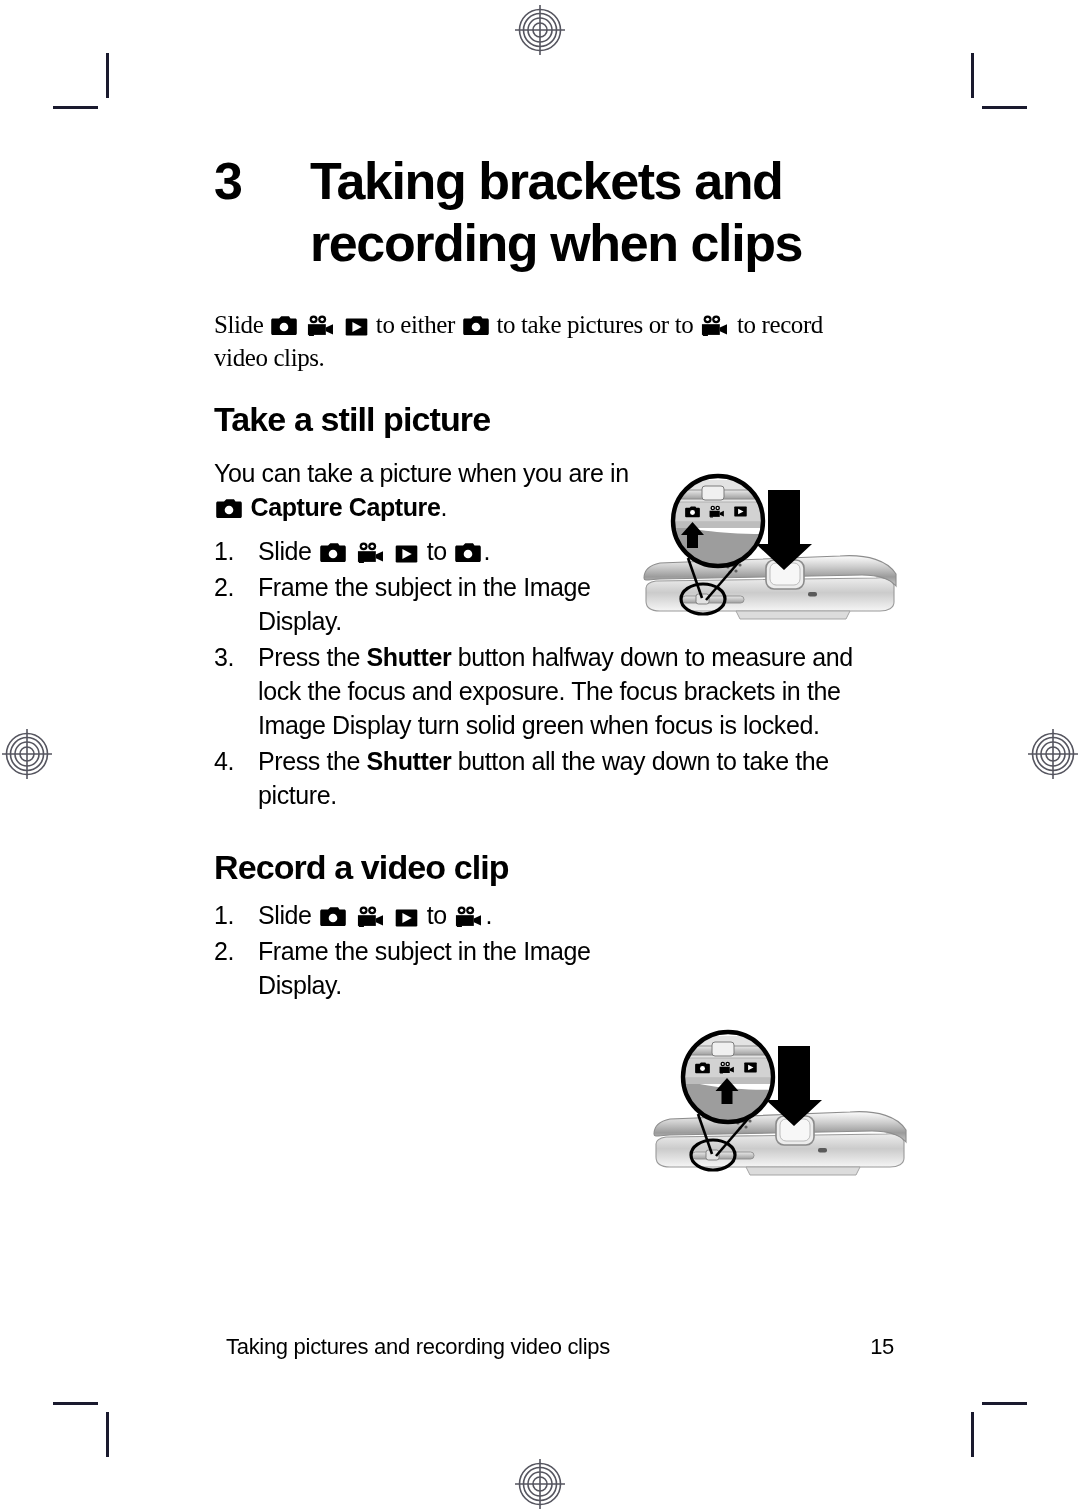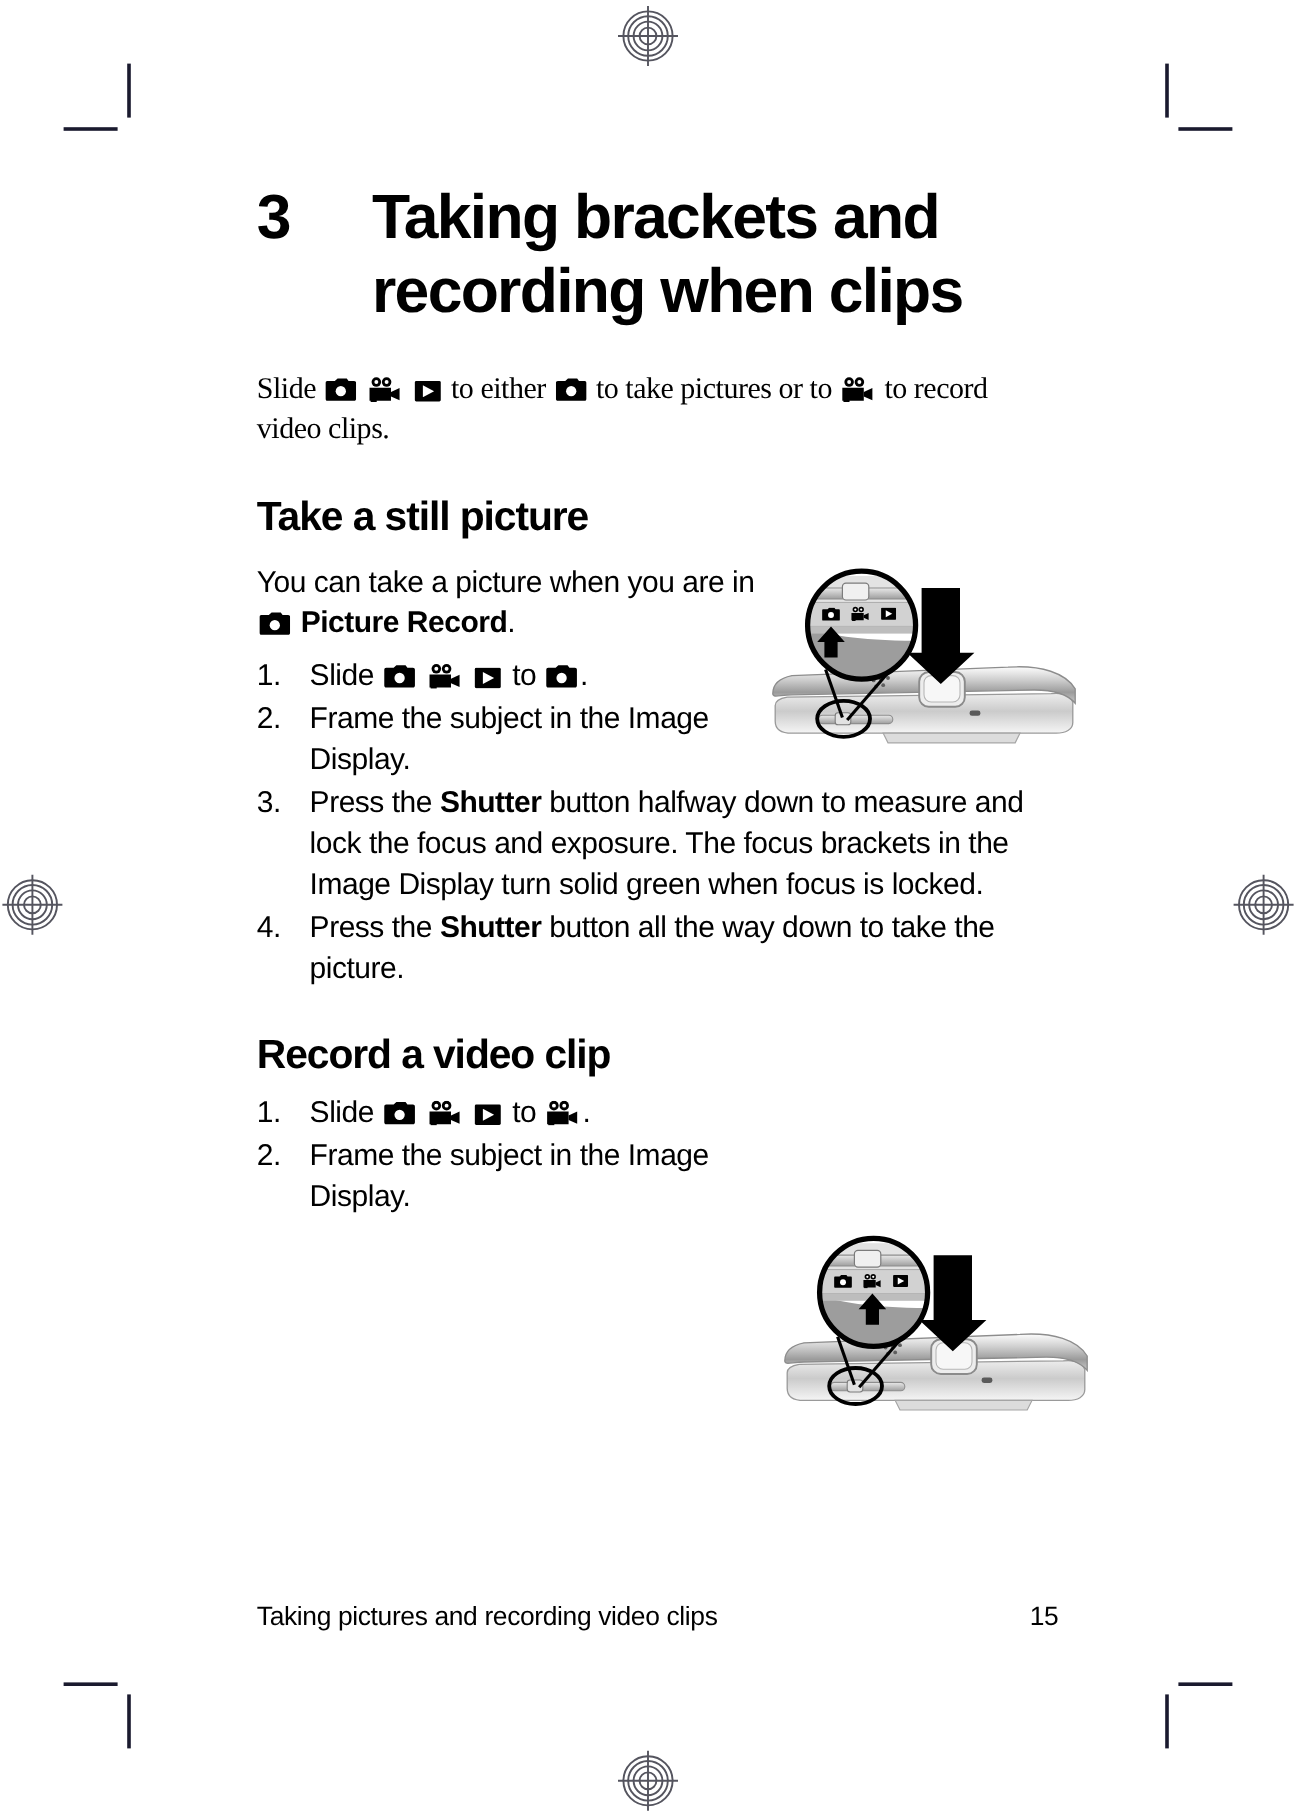--- a/index.html
+++ b/index.html
@@ -67,21 +67,21 @@
     line-height: 33px;
     margin-top: 34px;
     letter-spacing: -0.4px;
     font-family: Liberation Serif, serif;
   }
 
   h2.section-head {
     font-size: 34px;
     font-weight: bold;
     letter-spacing: -0.9px;
-    margin: 36px 0 0 0;
+    margin: 24px 0 0 0;
     line-height: 42px;
   }
 
   .para {
     font-size: 25px;
     line-height: 34px;
     letter-spacing: -0.4px;
     margin-top: 16px;
   }
   .para.narrow { width: 432px; }
@@ -116,21 +116,21 @@
   
   .camera-figure {
     position: absolute;
   }
   #figure-still { left: 640px; top: 466px; width: 262px; height: 172px; }
   #figure-video { left: 650px; top: 1022px; width: 262px; height: 172px; }
 
   
   .footer {
     position: absolute;
-    left: 214px;
+    left: 226px;
     top: 1334px;
     width: 668px;
     display: flex;
     justify-content: space-between;
     align-items: baseline;
     font-size: 22px;
     letter-spacing: -0.3px;
   }
 </style>
 </head>
@@ -261,21 +261,21 @@
     <span>record video clips.</span>
   </div>
 
   <h2 class="section-head">Take a still picture</h2>
 
   <div class="para narrow">
     <span>You can take a picture when you are in</span>
     <span class="icon-inline"><svg width="26" height="20">
           <use href="#sym-camera" width="26" height="20"></use>
         </svg></span>
-    <b>Picture Record</b><span>.</span>
+    <b>Capture Capture</b><span>.</span>
   </div>
 
   <div class="steps">
 
     <div class="step">
       <div class="step-num">1.</div>
       <div class="step-text">
         <span>Slide</span>
         <span class="icon-inline"><svg width="26" height="20">
               <use href="#sym-camera" width="26" height="20"></use>

